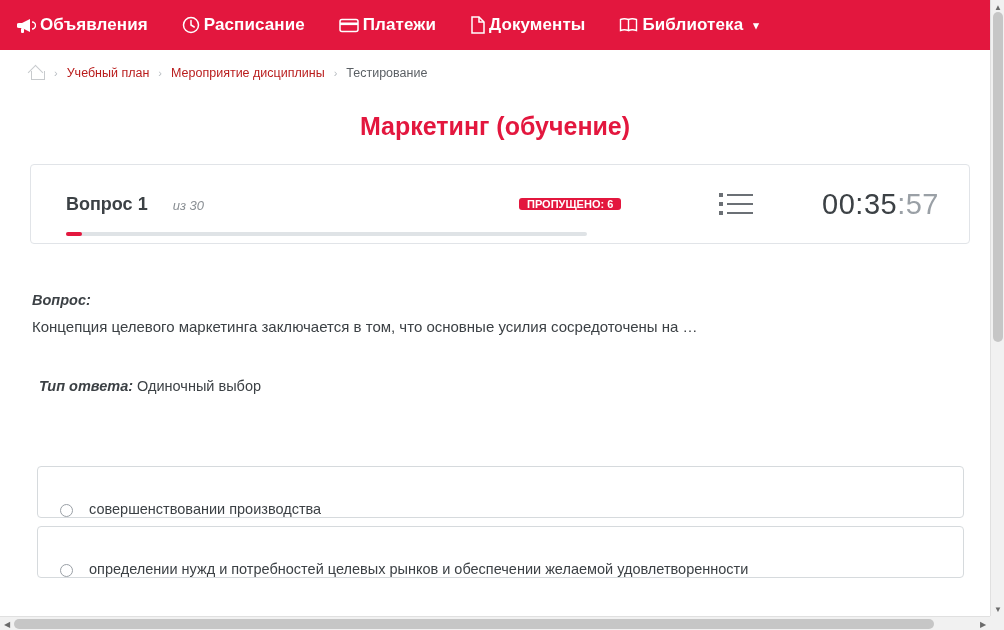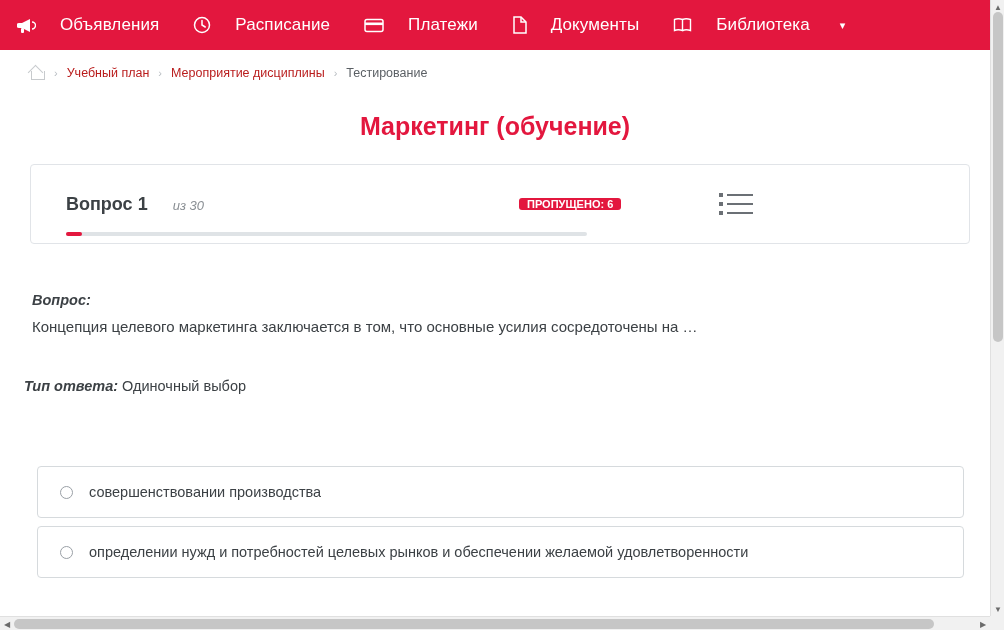--- a/index.html
+++ b/index.html
@@ -23,25 +23,25 @@
     top: 0; left: 0;
     width: 990px;
     height: 50px;
     background: #e3173e;
     display: flex;
     align-items: stretch;
   }
   .nav-item {
     display: flex;
     align-items: center;
-    gap: 24px;
+    gap: 4px;
     padding: 0 17px;
     color: #ffffff;
     font-size: 17px;
-    font-weight: 400;
+    font-weight: 700;
     white-space: nowrap;
     cursor: pointer;
     letter-spacing: 0.1px;
   }
   .nav-item.active {
     background: #c8102e;
     box-shadow: inset 0 0 0 1px rgba(0,0,0,0.08);
   }
   .nav-item .ic { display: inline-flex; align-items: center; }
   .nav-item .caret {
@@ -186,38 +186,38 @@
     top: 318px; left: 32px;
     width: 930px;
     font-size: 15px;
     color: #3c4145;
     white-space: nowrap;
     overflow: hidden;
     text-overflow: ellipsis;
   }
   .a-type {
     position: absolute;
-    top: 378px; left: 24px;
+    top: 378px; left: 39px;
     font-size: 14.5px;
     color: #3c4145;
   }
   .a-type b {
     font-weight: 700;
     font-style: italic;
   }
   
   .options {
     position: absolute;
     top: 466px;
     left: 37px;
     width: 927px;
   }
   .option {
     display: flex;
-    align-items: center;
+    align-items: flex-end;
     height: 52px;
     border: 1px solid #d6dadd;
     border-radius: 4px;
     background: #fff;
     margin-bottom: 8px;
     cursor: pointer;
   }
   .radio {
     width: 13px; height: 13px;
     border: 1px solid #9aa0a6;
@@ -380,20 +380,23 @@
       <svg width="34" height="26" viewBox="0 0 34 26">
         <rect x="0" y="2" width="4" height="4" fill="#6b7075"></rect>
         <rect x="8" y="3" width="26" height="2" fill="#6b7075"></rect>
         <rect x="0" y="11" width="4" height="4" fill="#6b7075"></rect>
         <rect x="8" y="12" width="26" height="2" fill="#6b7075"></rect>
         <rect x="0" y="20" width="4" height="4" fill="#6b7075"></rect>
         <rect x="8" y="21" width="26" height="2" fill="#6b7075"></rect>
       </svg>
     </div>
 
+    <div class="timer">
+      <span>00:35</span><span class="sec">:57</span>
+    </div>
   </div>
 
   <div class="q-label">Вопрос:</div>
   <div class="q-text">Концепция целевого маркетинга заключается в том, что основные усилия сосредоточены на …</div>
 
   <div class="a-type">
     <b>Тип ответа:</b>
     <span>Одиночный выбор</span>
   </div>
 

